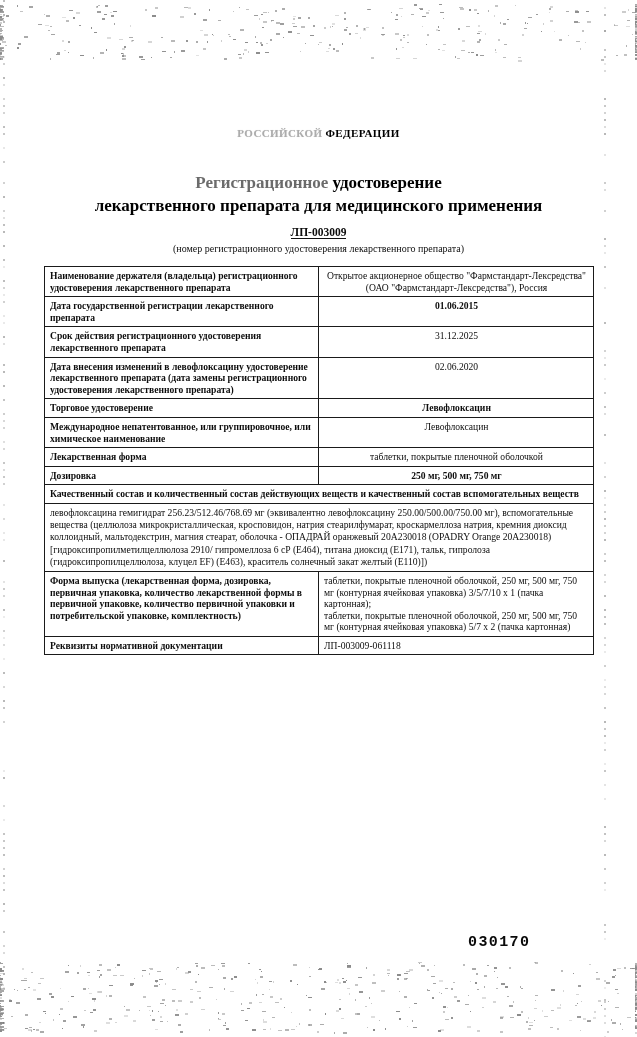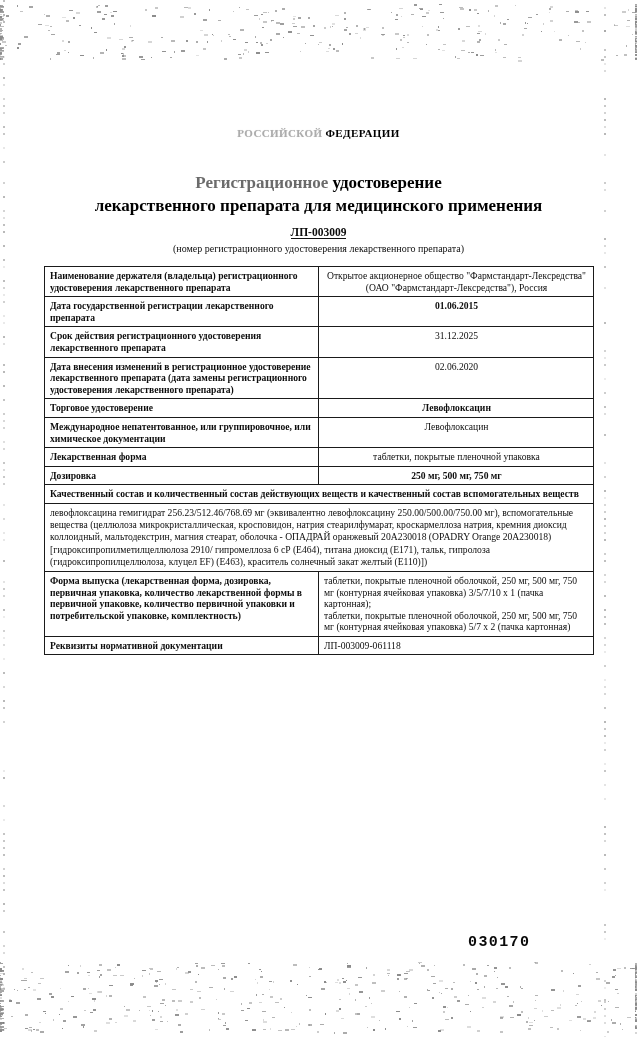--- a/index.html
+++ b/index.html
@@ -1344,36 +1344,36 @@
       </tr>
       <tr>
         <td class="lbl">Дата государственной регистрации лекарственного препарата</td>
         <td class="val mid">01.06.2015</td>
       </tr>
       <tr>
         <td class="lbl">Срок действия регистрационного удостоверения лекарственного препарата</td>
         <td class="val">31.12.2025</td>
       </tr>
       <tr>
-        <td class="lbl">Дата внесения изменений в регистрационное удостоверение лекарственного препарата (дата замены регистрационного удостоверения лекарственного препарата)</td>
+        <td class="lbl">Дата внесения изменений в левофлоксацину удостоверение лекарственного препарата (дата замены регистрационного удостоверения лекарственного препарата)</td>
         <td class="val">02.06.2020</td>
       </tr>
 
 
       <tr>
         <td class="lbl">Торговое удостоверение</td>
         <td class="val mid">Левофлоксацин</td>
       </tr>
       <tr>
-        <td class="lbl">Международное непатентованное, или группировочное, или химическое документации</td>
+        <td class="lbl">Международное непатентованное, или группировочное, или химическое наименование</td>
         <td class="val">Левофлоксацин</td>
       </tr>
       <tr>
         <td class="lbl">Лекарственная форма</td>
-        <td class="val">таблетки, покрытые пленочной упаковка</td>
+        <td class="val">таблетки, покрытые пленочной оболочкой</td>
       </tr>
       <tr>
         <td class="lbl">Дозировка</td>
         <td class="val mid">250 мг, 500 мг, 750 мг</td>
       </tr>
 
       <tr>
         <td class="full" colspan="2">Качественный состав и количественный состав действующих веществ и качественный состав вспомогательных веществ</td>
       </tr>
       <tr>

